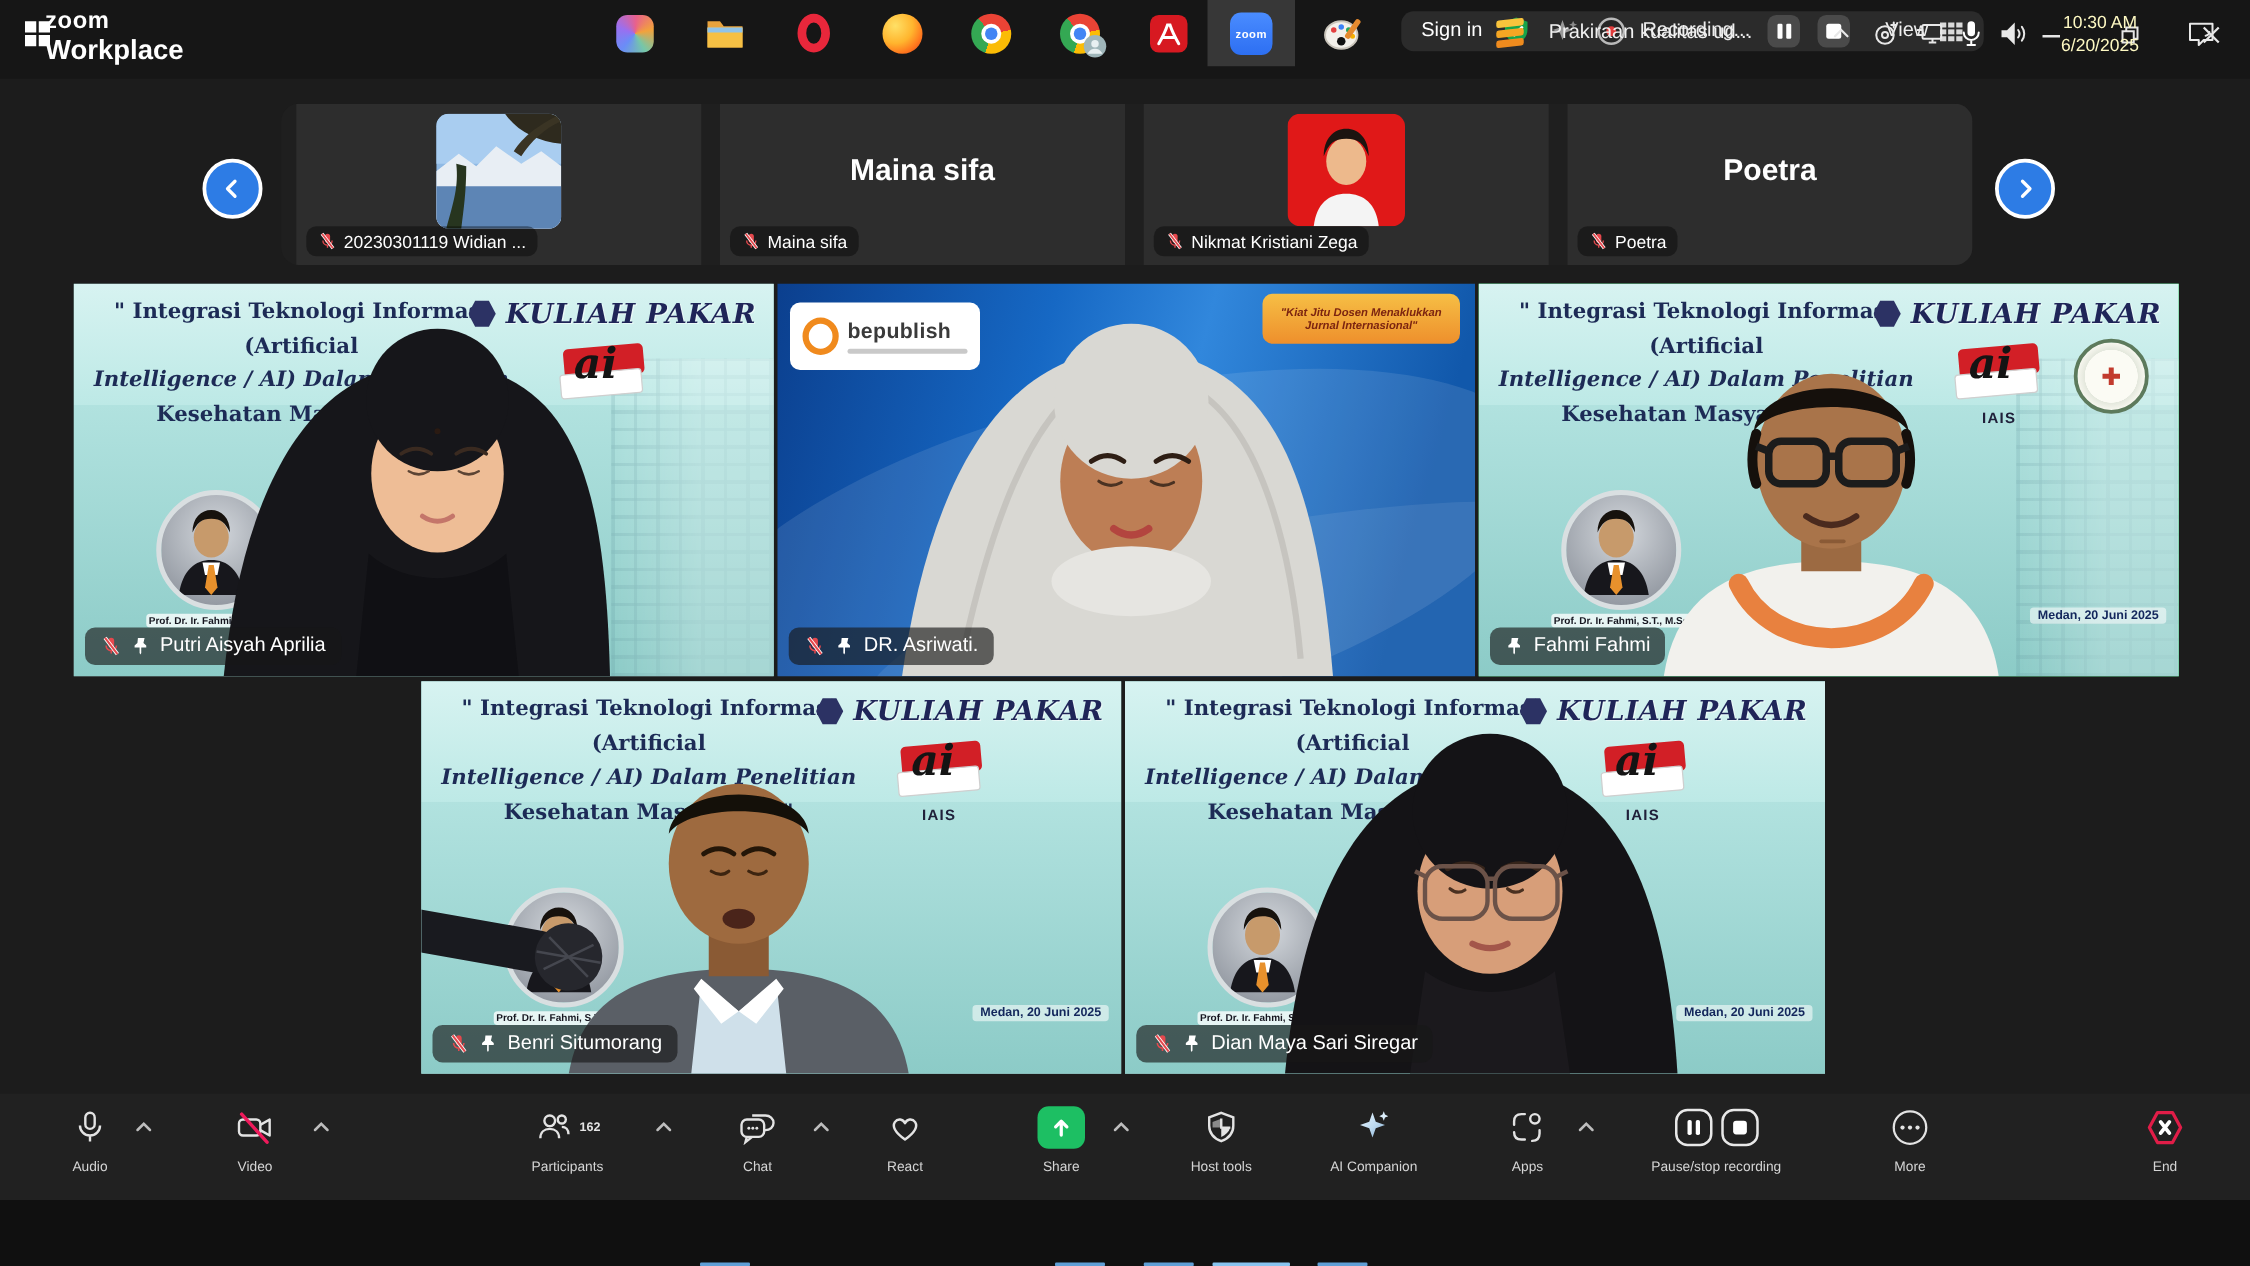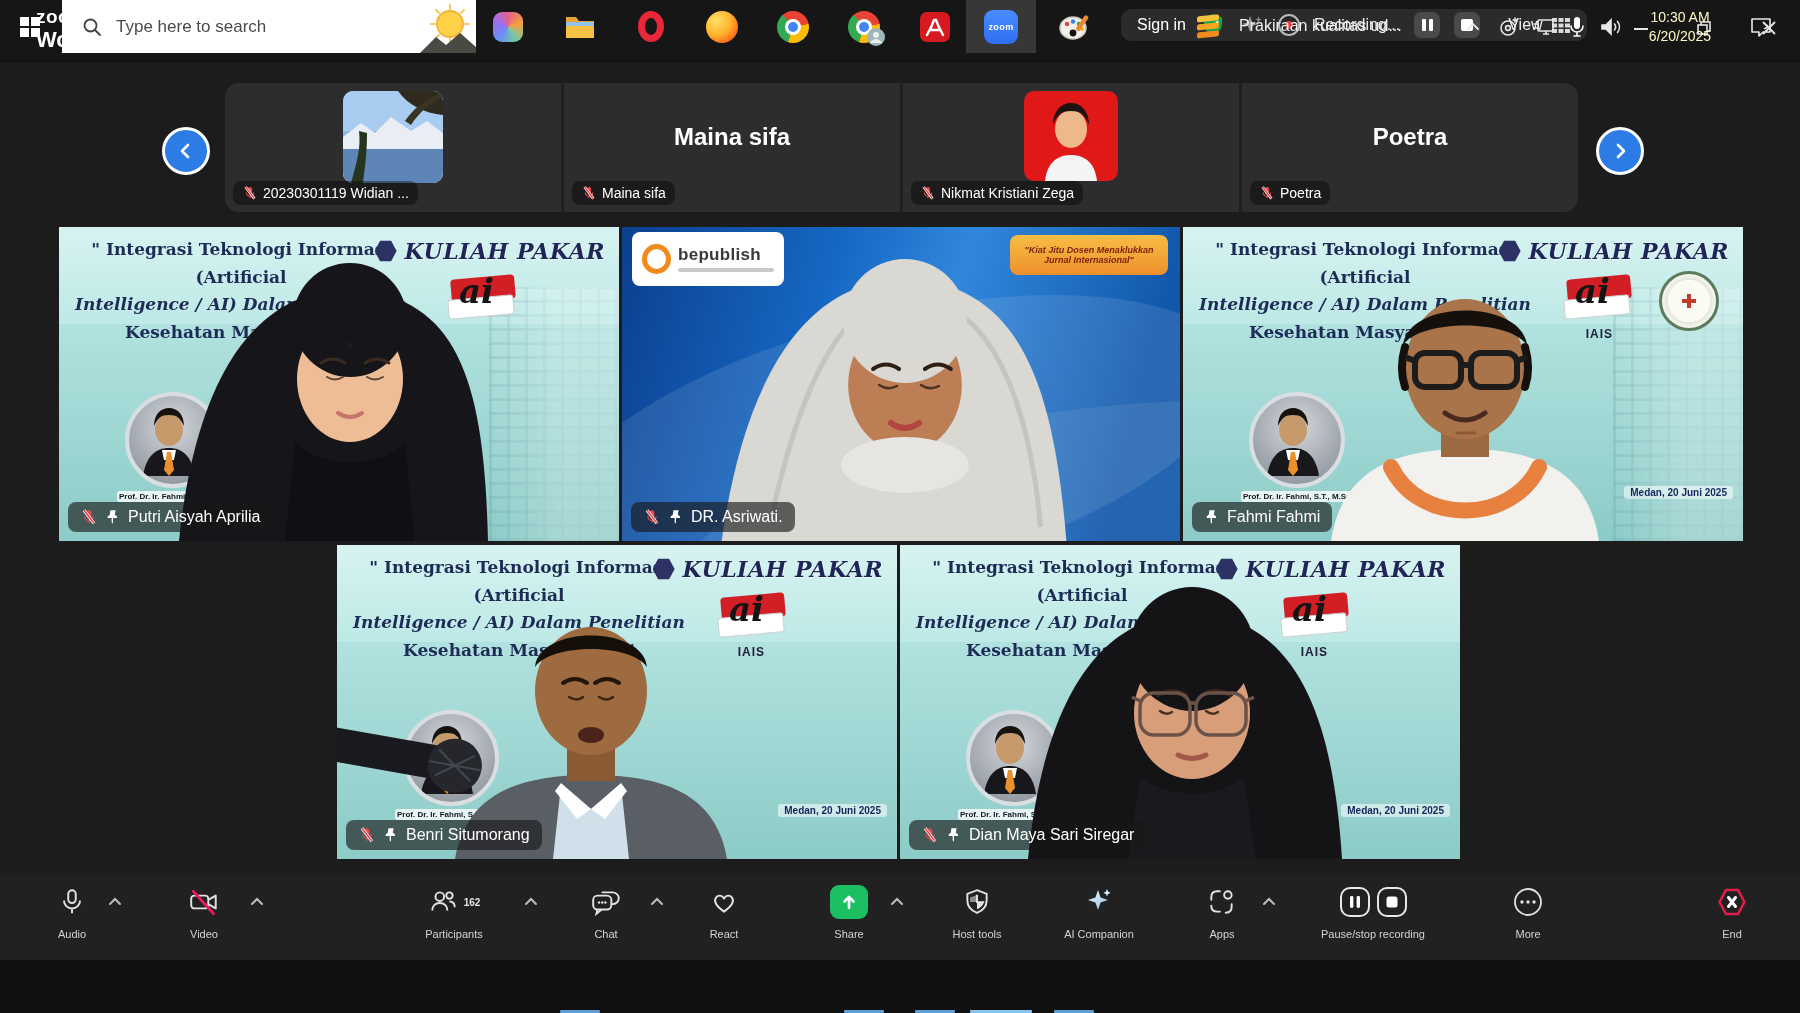--- a/index.html
+++ b/index.html
@@ -21,21 +21,21 @@
   .rec-label{font-size:16px;color:#ececec;}
   .mini-btn{width:26px;height:26px;border-radius:7px;background:#4a4a4a;display:flex;align-items:center;justify-content:center;gap:3px;}
   .mini-btn .bar{width:4px;height:12px;background:#fff;border-radius:1px;}
   .mini-btn .sq{width:12px;height:12px;background:#fff;border-radius:2px;}
   .view-wrap{display:flex;align-items:center;gap:8px;margin-left:14px;font-size:16px;color:#f0f0f0;}
   .win-btn{top:0;width:58px;height:56px;display:flex;align-items:center;justify-content:center;}
 
   
   #strip{left:225px;top:83px;width:1353px;height:129px;background:#1f1f1f;border-radius:14px;
       display:flex;gap:3px;overflow:hidden;}
-  .fs-tile{flex:1;position:relative;background:#2d2d2d;}
+  .fs-tile{flex:1;position:relative;background:#2d2d2d;margin-left:12px;}
   .fs-name{position:absolute;left:0;right:0;top:42%;transform:translateY(-50%);
       text-align:center;font-size:24px;font-weight:700;color:#fff;}
   .fs-pill{position:absolute;left:8px;bottom:7px;height:24px;display:inline-flex;align-items:center;gap:5px;
       background:rgba(0,0,0,.38);border-radius:8px;padding:0 9px;font-size:14px;color:#fff;white-space:nowrap;max-width:92%;overflow:hidden;}
   .fs-avatar{position:absolute;left:50%;top:8px;transform:translateX(-50%);border-radius:10px;overflow:hidden;}
   .nav-circle{width:42px;height:42px;border-radius:50%;background:#2d7ce5;border:3px solid #fff;
       display:flex;align-items:center;justify-content:center;}
 
   
   .vtile{position:absolute;overflow:hidden;background:#a5dad7;}
@@ -70,21 +70,21 @@
   .kz-date{position:absolute;right:10px;bottom:42px;font-size:10px;font-weight:700;color:#13275c;
       background:rgba(255,255,255,.55);border-radius:3px;padding:1px 6px;}
   .person{position:absolute;left:0;top:0;width:100%;height:100%;}
   .name-pill{position:absolute;left:9px;bottom:9px;height:30px;display:inline-flex;align-items:center;gap:7px;
       background:rgba(24,24,24,.64);border-radius:8px;padding:0 12px;font-size:16px;color:#fff;z-index:6;white-space:nowrap;}
   .active-border{outline:3px solid #2fd45c;outline-offset:-3px;}
 
   
   .blue-bg{background:linear-gradient(105deg,#0b3f8e 0%,#1668c4 35%,#3187dc 55%,#1158ab 88%);}
   .streak{position:absolute;border-radius:50%;background:rgba(255,255,255,.10);}
-  .bp-box{position:absolute;left:10px;top:5px;width:152px;height:54px;background:#fff;border-radius:8px;
+  .bp-box{position:absolute;left:10px;top:15px;width:152px;height:54px;background:#fff;border-radius:8px;
       display:flex;align-items:center;gap:7px;padding:0 10px;box-sizing:border-box;}
   .bp-ring{width:20px;height:20px;border-radius:50%;border:5px solid #f08a1d;}
   .bp-txt{color:#3a3a3a;font-weight:700;font-size:17px;letter-spacing:.3px;line-height:1;}
   .bp-sub{width:96px;height:4px;background:#c9c9c9;border-radius:2px;margin-top:4px;}
   .jurnal{position:absolute;right:12px;top:8px;width:158px;height:40px;border-radius:8px;
       background:linear-gradient(180deg,#f6bf45,#ee8f2c);display:flex;align-items:center;justify-content:center;
       text-align:center;font-size:9px;font-weight:700;font-style:italic;color:#7c2410;padding:2px 8px;box-sizing:border-box;}
 
   
   #toolbar{left:0;top:875px;width:1800px;height:85px;background:#212121;}
@@ -698,34 +698,20 @@
 
   <div class="tk-ico" style="left:0px">
     <svg width="22" height="22" viewBox="0 0 22 22">
       <rect x="1" y="1" width="9" height="9" fill="#fff"></rect>
         <rect x="12" y="1" width="9" height="9" fill="#fff"></rect>
       <rect x="1" y="12" width="9" height="9" fill="#fff"></rect>
         <rect x="12" y="12" width="9" height="9" fill="#fff"></rect>
     </svg>
   </div>
 
-  <div class="abs" id="search-box">
-    <svg width="20" height="20" viewBox="0 0 20 20" style="margin:0 12px 0 20px;flex:none">
-      <circle cx="8.5" cy="8.5" r="6" fill="none" stroke="#444" stroke-width="1.8"></circle>
-      <path d="M13 13l5 5" stroke="#444" stroke-width="1.8" stroke-linecap="round"></path>
-    </svg>
-    <input type="text" placeholder="Type here to search" style="">
-    <svg width="56" height="53" viewBox="0 0 56 53" style="flex:none">
-      <circle cx="30" cy="24" r="13" fill="#ffd24a" stroke="#f2b53c" stroke-width="2"></circle>
-      <g stroke="#f5c75e" stroke-width="2" stroke-linecap="round">
-        <path d="M30 5v4M30 39v4M11 24h4M45 24h4M16 10l3 3M44 10l-3 3M16 38l3-3M44 38l-3-3"></path>
-      </g>
-      <path d="M0 53l16-16 10 8 14-12 16 14v6z" fill="#4a4a45"></path>
-    </svg>
-  </div>
 
   <div class="tk-ico" style="left:480px;width:56px">
     <div style="width:30px;height:30px;border-radius:9px;background:conic-gradient(from 220deg,#6a8df7,#9a6ff0,#e8618c,#f2a23c,#76c7a8,#6a8df7)"></div>
   </div>
 
   <div class="tk-ico" style="left:548px;width:64px">
     <svg width="32" height="28" viewBox="0 0 32 28">
       <path d="M2 4h10l3 4h15v17H2z" fill="#e8a33d"></path>
       <path d="M2 9h28v16H2z" fill="#f6c044"></path>
       <path d="M2 9h28v4H2z" fill="#8fc3ea"></path>

